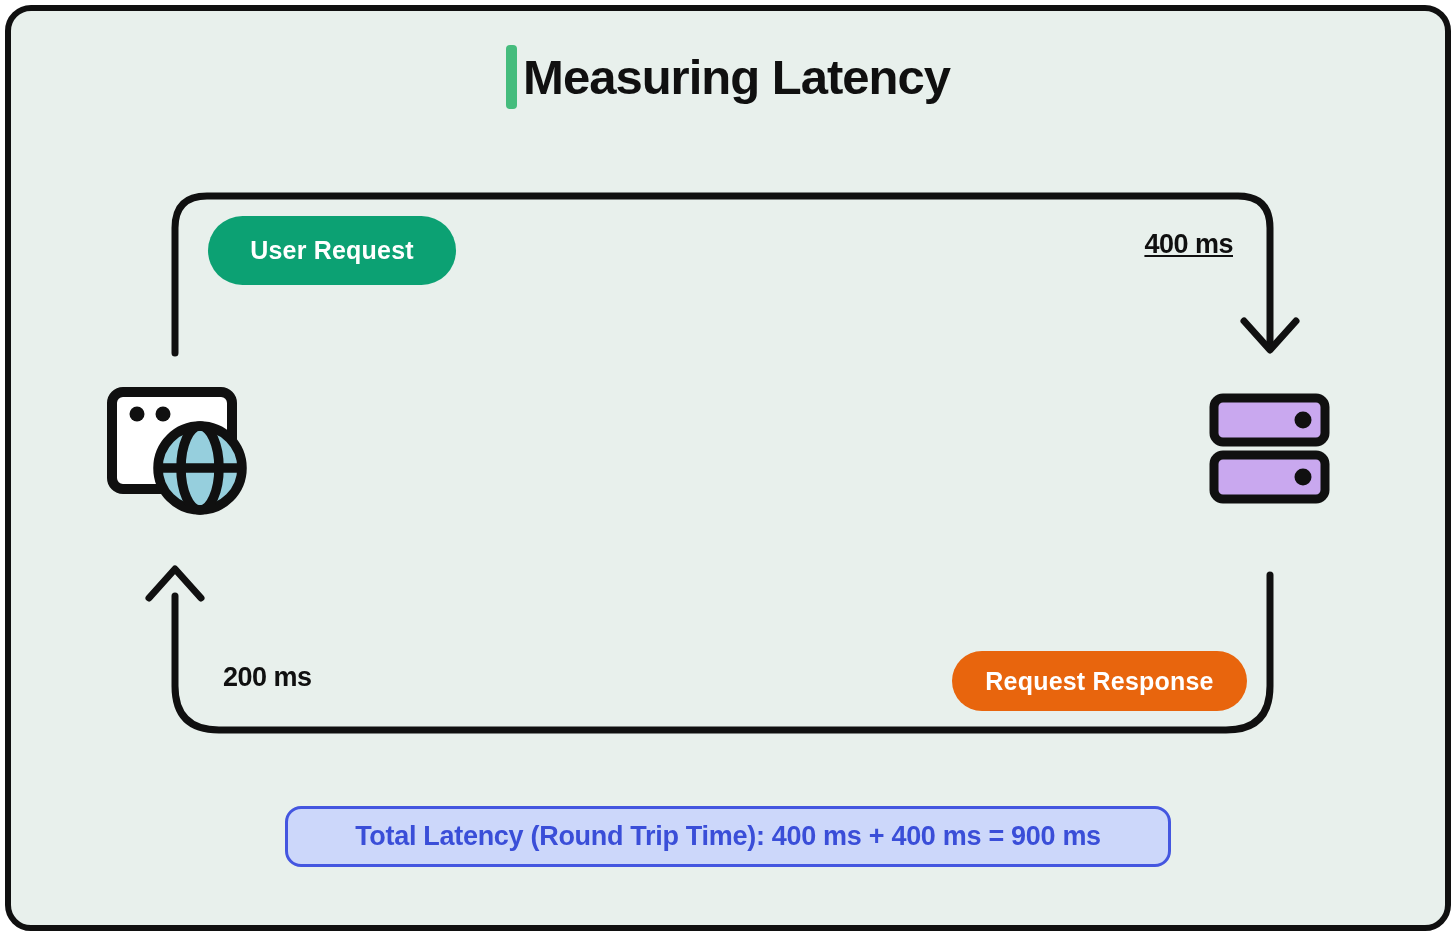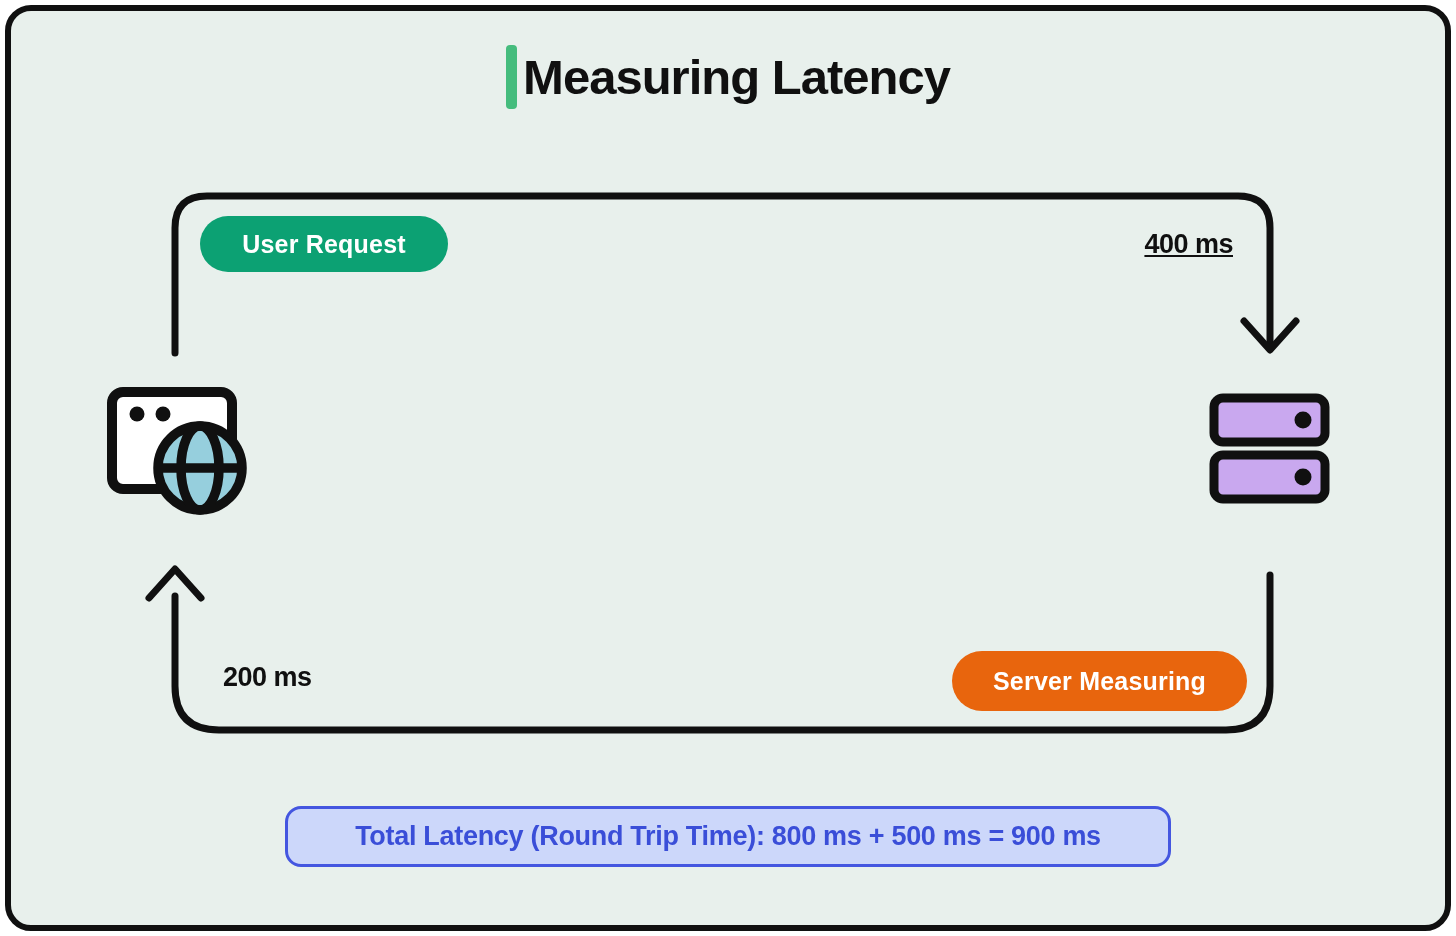--- a/index.html
+++ b/index.html
@@ -44,21 +44,21 @@
   .loop-svg{position:absolute;left:0;top:0;width:1456px;height:936px;}
   .loop-svg path{
     fill:none;stroke:var(--outline);stroke-width:7;
     stroke-linecap:round;stroke-linejoin:round;
   }
   .pill{
     position:absolute;display:flex;align-items:center;justify-content:center;
     border-radius:999px;color:var(--pill_text);
     font-size:25px;font-weight:bold;letter-spacing:0.2px;
   }
-  .pill.request{left:200px;top:216px;width:248px;height:56px;background:var(--request_pill);}
+  .pill.request{left:208px;top:216px;width:248px;height:69px;background:var(--request_pill);}
   .pill.response{left:952px;top:651px;width:295px;height:60px;background:var(--response_pill);}
   .time-label{
     position:absolute;font-size:27px;font-weight:bold;color:var(--outline);
     letter-spacing:-0.5px;white-space:nowrap;
   }
   .time-label.t400{left:1120px;top:229px;width:113px;text-align:right;text-decoration:underline;}
   .time-label.t500{left:223px;top:662px;}
   .icon-svg{position:absolute;}
   .icon-browser{left:103px;top:383px;}
   .icon-server{left:1208px;top:392px;}
@@ -88,32 +88,32 @@
 
   <path d="M 175 353 L 175 228 Q 175 196 207 196 L 1238 196 Q 1270 196 1270 228 L 1270 342"></path>
   <path d="M 1244 321 L 1270 350 L 1296 321"></path>
 
   <path d="M 1270 575 L 1270 686 Q 1270 730 1226 730 L 219 730 Q 175 730 175 686 L 175 596"></path>
   <path d="M 149 598 L 175 569 L 201 598"></path>
 </svg>
 
 <div class="pill request">User Request</div>
 <div class="time-label t400">400 ms</div>
-<div class="pill response">Server Measuring</div>
+<div class="pill response">Request Response</div>
 <div class="time-label t500">200 ms</div>
 
 <svg class="icon-svg icon-browser" width="150" height="150" viewBox="0 0 150 150" aria-hidden="true">
   <rect x="9" y="9" width="120" height="97" rx="11" fill="#ffffff" stroke="var(--outline)" stroke-width="10"></rect>
   <circle cx="34" cy="31" r="7.5" fill="var(--outline)"></circle>
   <circle cx="60" cy="31" r="7.5" fill="var(--outline)"></circle>
   <circle cx="97" cy="85" r="42" fill="var(--globe_fill)" stroke="var(--outline)" stroke-width="9.5"></circle>
   <ellipse cx="97" cy="85" rx="19" ry="42" fill="none" stroke="var(--outline)" stroke-width="9.5"></ellipse>
   <line x1="55" y1="85" x2="139" y2="85" stroke="var(--outline)" stroke-width="9.5"></line>
 </svg>
 
 <svg class="icon-svg icon-server" width="125" height="115" viewBox="0 0 125 115" aria-hidden="true">
   <rect x="6" y="6" width="111" height="44" rx="9" fill="var(--server_fill)" stroke="var(--outline)" stroke-width="9"></rect>
   <rect x="6" y="63" width="111" height="44" rx="9" fill="var(--server_fill)" stroke="var(--outline)" stroke-width="9"></rect>
   <circle cx="95" cy="28" r="8.5" fill="var(--outline)"></circle>
   <circle cx="95" cy="85" r="8.5" fill="var(--outline)"></circle>
 </svg>
 
-<div class="summary">Total Latency (Round Trip Time): 800 ms + 500 ms = 900 ms</div>
+<div class="summary">Total Latency (Round Trip Time): 400 ms + 400 ms = 900 ms</div>
 
 </body></html>

